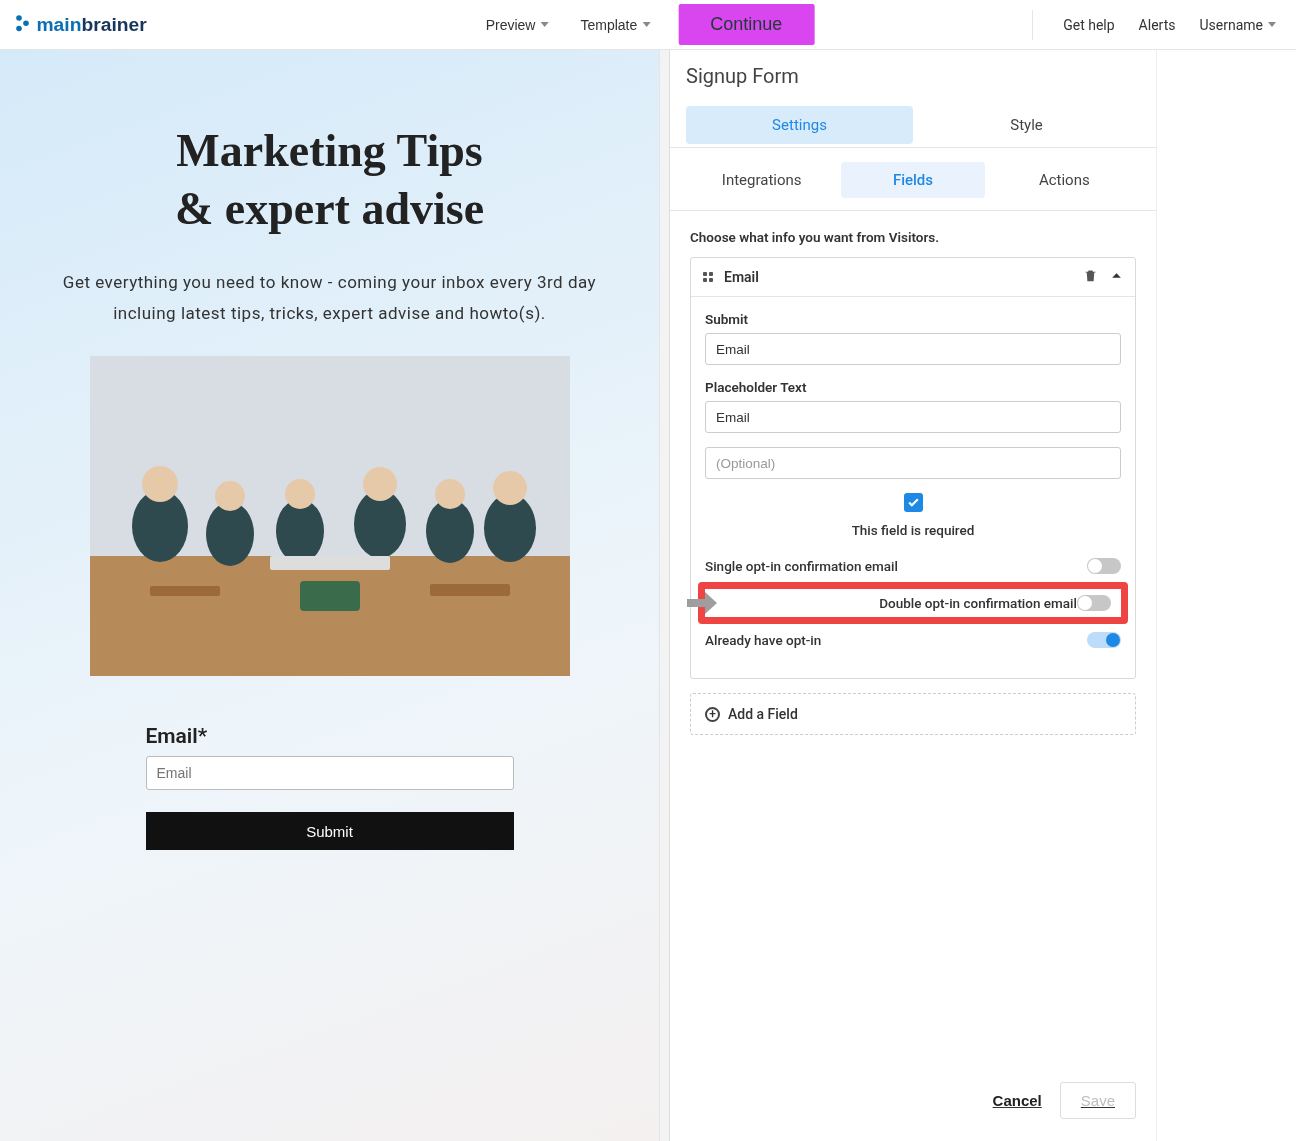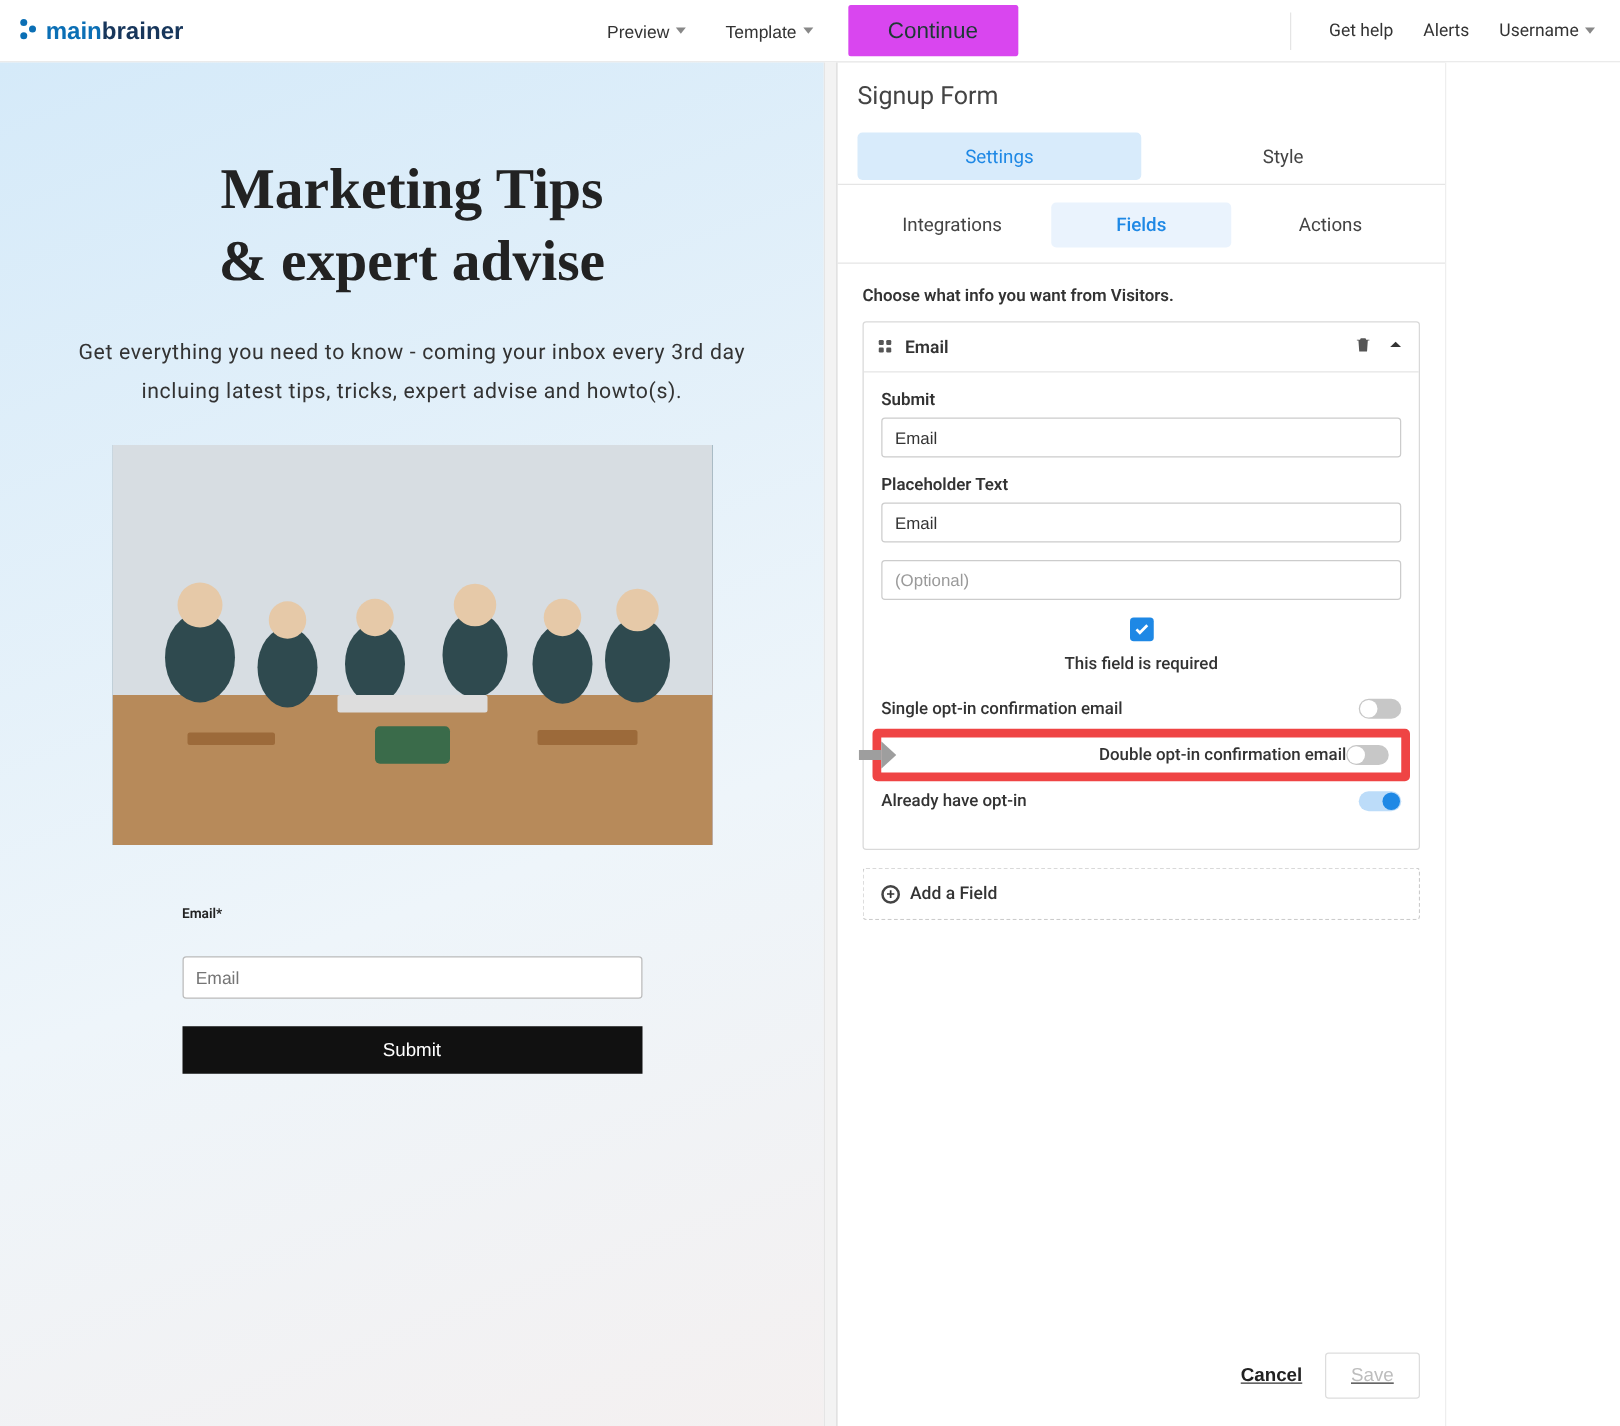--- a/index.html
+++ b/index.html
@@ -125,24 +125,24 @@
     position: relative;
     overflow: hidden;
   }
   .hero-img svg { width:100%; height:100%; display:block; }
   .form-block {
     width: 368px;
     margin: 0 auto;
     text-align: left;
   }
   .form-block .flabel {
-    font-size: 11px;
+    font-size: 21px;
     font-weight: 600;
     color: #222;
-    margin-bottom: 28px;
+    margin-bottom: 8px;
     display: block;
   }
   .form-block input[type=text] {
     width: 100%;
     height: 34px;
     border: 1px solid #bbb;
     border-radius: 3px;
     padding: 0 10px;
     font-size: 14px;
     background: #fff;

